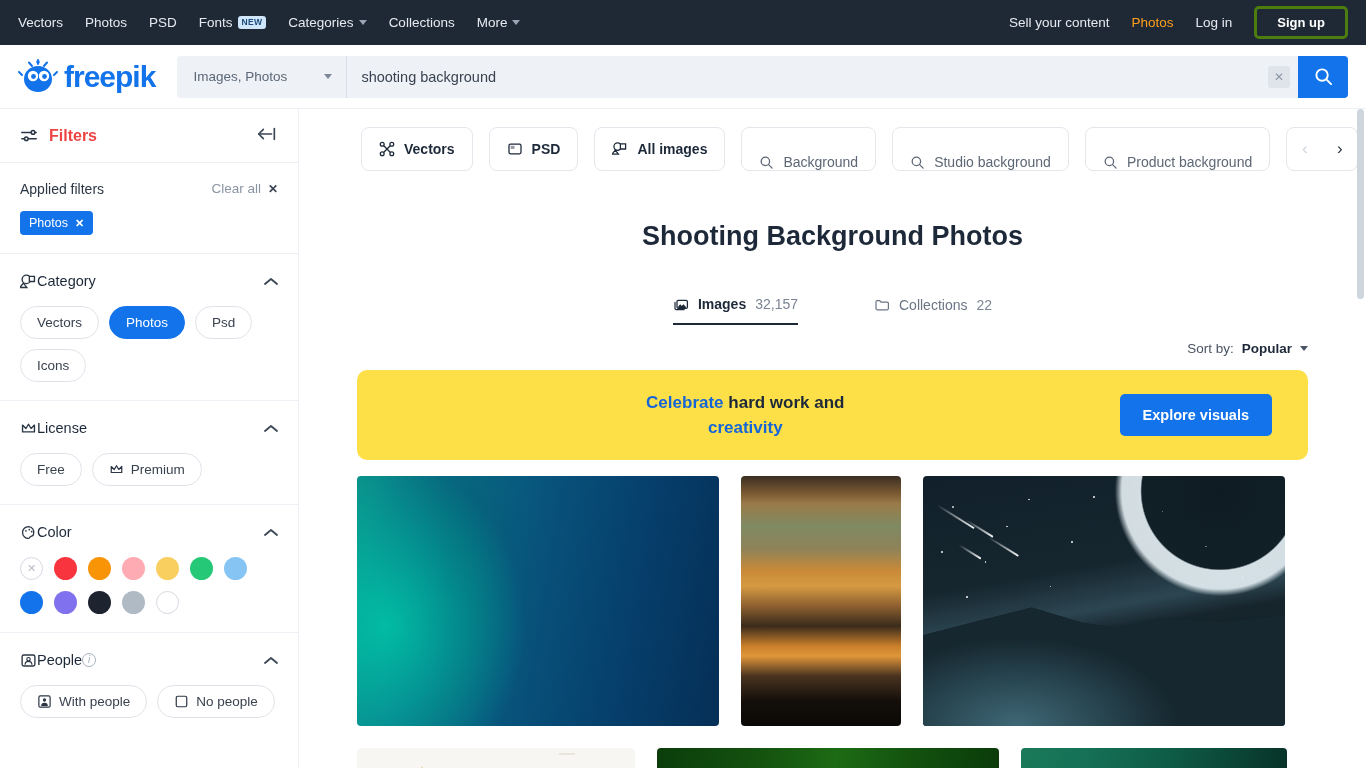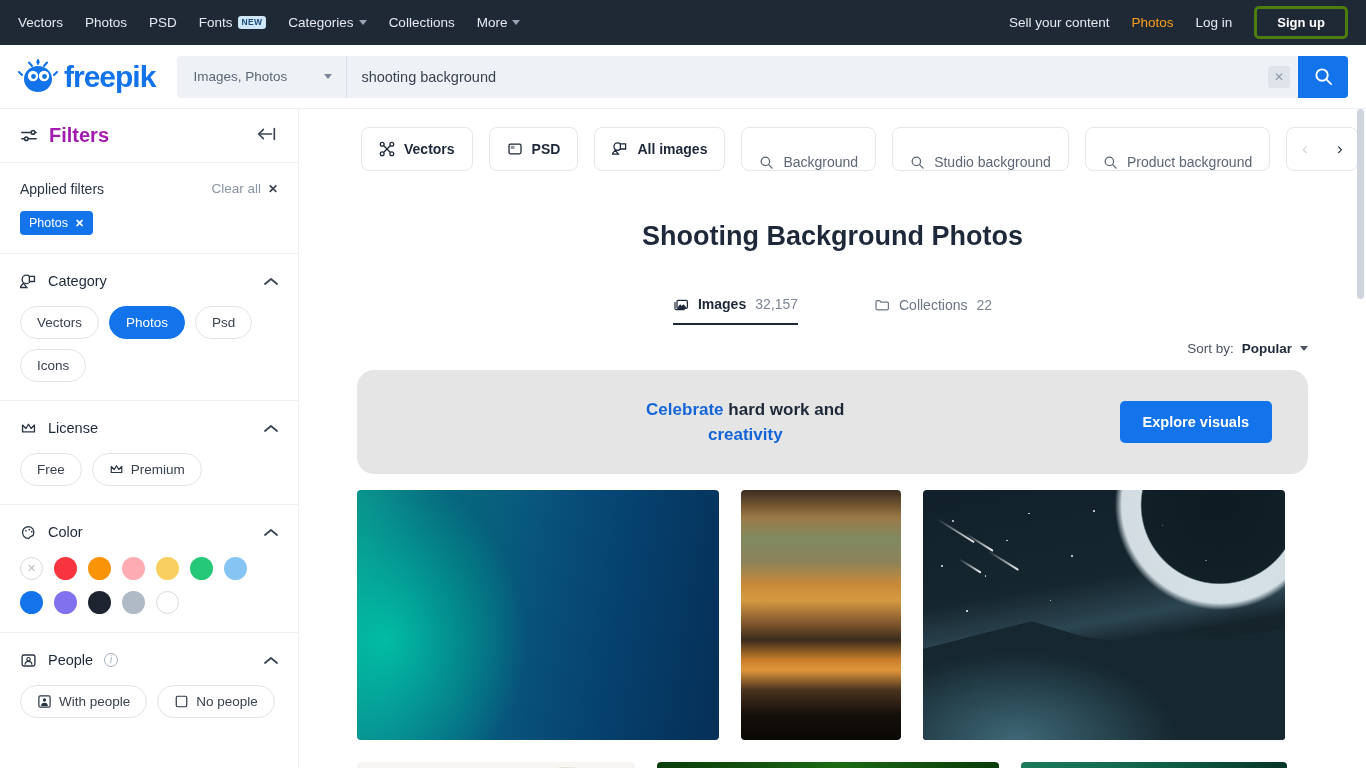--- a/index.html
+++ b/index.html
@@ -129,21 +129,21 @@
     overflow: hidden;
     flex-shrink: 0;
   }
   .sb-head {
     height: 54px;
     display: flex; align-items: center;
     padding: 0 20px;
     border-bottom: 1px solid #eceff3;
   }
   .sb-head-title {
-    font-size: 20px; font-weight: bold; color: #a21caf;
+    font-size: 16px; font-weight: bold; color: #ef4444;
     margin-left: 11px;
   }
   .collapse-icon { margin-left: auto; cursor: pointer; color: #3b4654; }
 
   .sb-section { padding: 18px 20px; border-bottom: 1px solid #eceff3; }
   .sb-row { display: flex; align-items: flex-start; }
   .sb-label {
     font-size: 14px; color: #2b3644;
   }
   .clear-all {
@@ -156,21 +156,21 @@
     background: #1273eb; color: #fff;
     font-size: 12.5px;
     border-radius: 4px;
     padding: 5px 9px;
     margin-top: 14px;
     cursor: pointer;
   }
   .chip-applied .xmark { font-weight: bold; font-size: 11px; }
 
   .sec-head {
-    display: flex; align-items: center; gap: 11px;
+    display: flex; align-items: center; gap: 0;
     cursor: pointer;
   }
   .sec-title { font-size: 14.5px; color: #1d2939; }
   .chev-up { margin-left: auto; color: #3b4654; }
   .info-dot {
     width: 14px; height: 14px; border-radius: 50%;
     border: 1px solid #a7b0bc; color: #a7b0bc;
     font-size: 10px; line-height: 12px; text-align: center;
     font-style: italic;
   }
@@ -267,23 +267,23 @@
     gap: 8px;
     font-size: 13.5px;
     color: #4a5463;
     padding-right: 58px;
     margin-top: 16px;
   }
   .sort-val { font-weight: bold; color: #1d2939; }
 
   .banner {
     margin: 14px 58px 0 58px;
-    background: #e5e5e5;
-    border-radius: 17px;
-    height: 104px;
+    background: #fde047;
+    border-radius: 10px;
+    height: 90px;
     display: flex;
     align-items: center;
     padding: 0 36px;
   }
   .banner-left {
     flex: 1; text-align: center;
     font-size: 17px; font-weight: bold; color: #1d2939;
     line-height: 1.5;
   }
   .banner-left .hl { color: #1565d8; }

